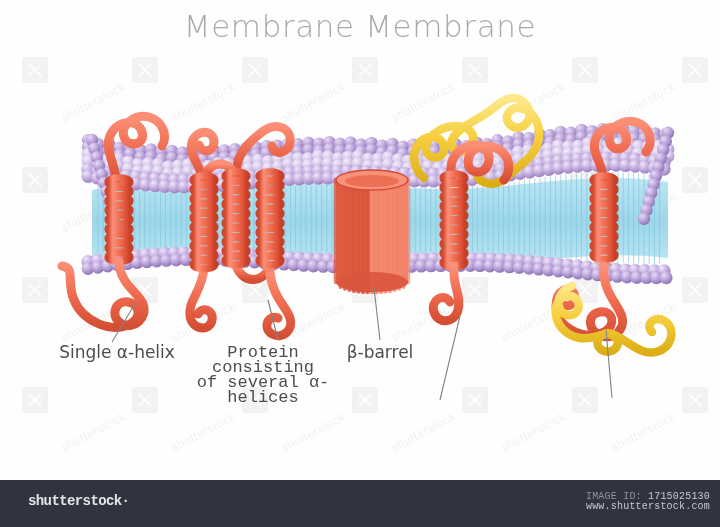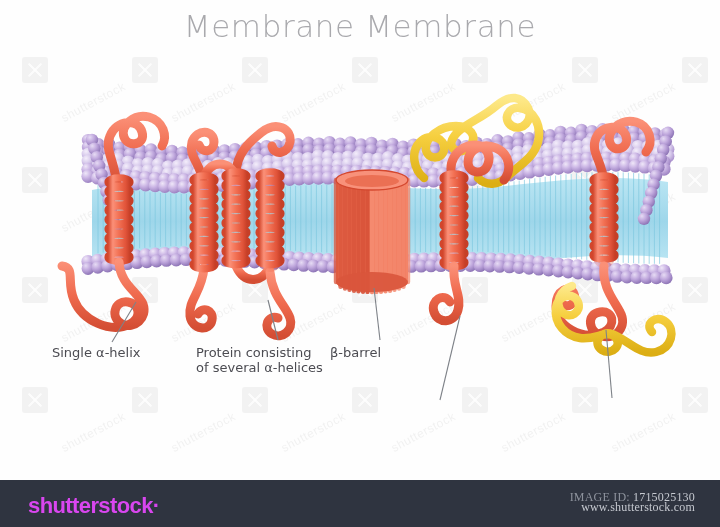--- a/index.html
+++ b/index.html
@@ -35,39 +35,39 @@
     position:absolute;left:0;top:8px;width:720px;text-align:center;
     font-family:"DejaVu Sans", sans-serif;
     font-size:31px;font-weight:300;color:#a9a9ad;letter-spacing:.6px;
   }
 
   
   #art{position:absolute;left:0;top:0;width:720px;height:480px;}
 
   
   .label{
-    position:absolute;text-align:left;color:#4c4c52;
+    position:absolute;text-align:center;color:#4c4c52;
     font-family:"DejaVu Sans", sans-serif;
-    font-size:13px;line-height:15px;white-space:pre-line;
+    font-size:17px;line-height:15px;white-space:pre-line;
   }
 
   
   #footer{
     position:absolute;left:0;bottom:0;width:720px;height:47px;
     background:#2f3440;
   }
   #logo{
     position:absolute;left:28px;top:13px;
-    color:#d946ef;font-size:22px;font-weight:bold;letter-spacing:-0.6px;
-    font-family:Liberation Sans, sans-serif;
+    color:#e5e5e5;font-size:14px;font-weight:bold;letter-spacing:-0.6px;
+    font-family:Liberation Mono, monospace;
   }
   #footer-meta{
-    position:absolute;right:25px;top:12px;text-align:right;
-    color:#c6c9d0;font-size:12px;line-height:10px;letter-spacing:.2px;
-    font-family:Liberation Serif, serif;
+    position:absolute;right:10px;top:12px;text-align:right;
+    color:#c6c9d0;font-size:10px;line-height:10px;letter-spacing:.2px;
+    font-family:Liberation Mono, monospace;
   }
   #footer-meta .mid{color:#8d929c;}
 </style>
 </head>
 <body>
 
 <div id="stage">
 
   <div id="watermarks">
       <div class="wm-tile" style="left: 22px; top: 57px;"></div>
@@ -964,21 +964,21 @@
     <g stroke="#7e8288" stroke-width="1.1" fill="none">
       <line x1="136" y1="302" x2="112" y2="342"></line>
       <line x1="268" y1="300" x2="278" y2="340"></line>
       <line x1="374" y1="288" x2="380" y2="340"></line>
       <line x1="460" y1="316" x2="440" y2="400"></line>
       <line x1="606" y1="330" x2="612" y2="398"></line>
     </g>
   </svg>
 
   <div class="label" style="left:52px;  top:345px; width:130px;">Single α-helix</div>
-  <div class="label" style="left:196px; top:345px; width:150px;">Protein consisting
+  <div class="label" style="left:188px; top:345px; width:150px;font-family:Liberation Mono, monospace;">Protein consisting
 of several α-helices</div>
   <div class="label" style="left:330px; top:345px; width:100px;">β-barrel</div>
 
   <div id="footer">
     <div id="logo">shutterstock·</div>
     <div id="footer-meta">
       <div>
         <span class="mid">IMAGE ID:</span>
         <span>1715025130</span>
       </div>

